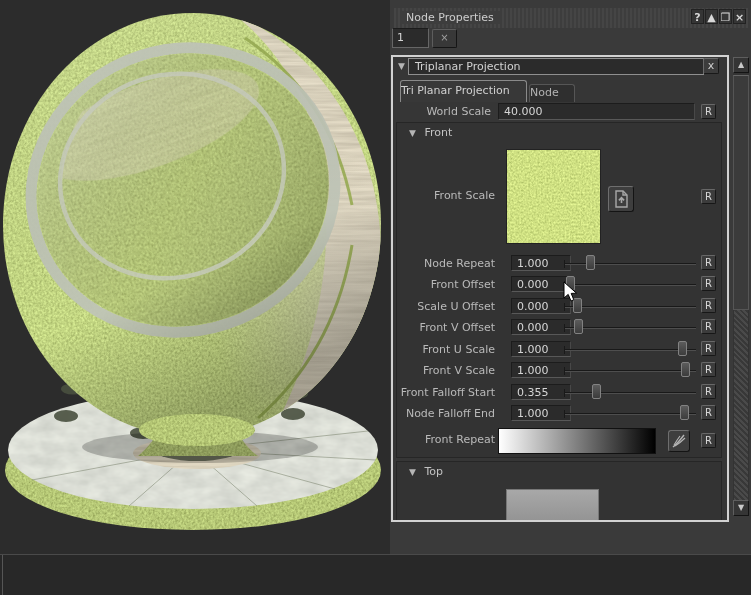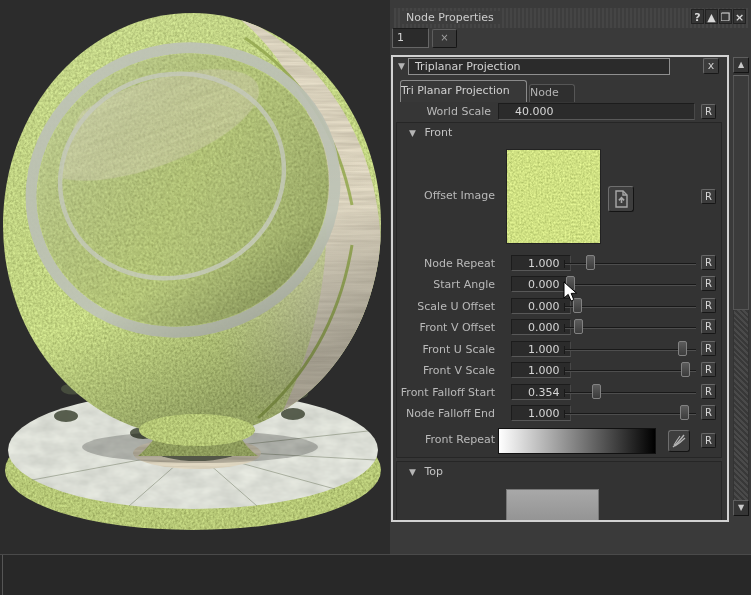--- a/index.html
+++ b/index.html
@@ -28,35 +28,35 @@
     border:1px solid #666; border-top-color:#1c1c1c; color:#d5d5d5; padding:2px 4px; line-height:14px; }
   #count-btn { left:42px; top:29px; width:25px; height:19px; background:#383838;
     border:1px solid #151515; border-top-color:#5d5d5d; border-left-color:#5d5d5d;
     color:#9f9f9f; text-align:center; line-height:16px; font-size:10px; border-radius:2px; }
 
   #container { left:1px; top:55px; width:338px; height:467px; background:#363636;
     border:2px solid #d2d2d2; overflow:hidden; }
 
   .tri-collapse { color:#b5b5b5; font-size:9px; }
   #node-collapse { left:5px; top:4px; }
-  #node-title-field { left:15px; top:1px; width:262px; height:17px; background:#2b2b2b;
+  #node-title-field { left:15px; top:1px; width:296px; height:17px; background:#2b2b2b;
     border:1px solid #8f8f8f; color:#d2d2d2; padding:1px 6px; line-height:13px; }
   #node-close-btn { left:310px; top:1px; width:16px; height:16px; background:#3c3c3c;
     border:1px solid #191919; border-top-color:#6a6a6a; border-left-color:#6a6a6a;
     color:#cfcfcf; text-align:center; line-height:13px; border-radius:2px; }
 
   .tab { position:absolute; text-align:left; border-radius:3px 3px 0 0; }
   #tab-main { left:7px; top:23px; width:127px; height:22px; background:#383838;
     border:1px solid #8a8a8a; border-bottom:none; color:#d0d0d0; line-height:20px; }
   #tab-node { left:136px; top:27px; width:46px; height:18px; background:#2f2f2f;
     border:1px solid #565656; border-bottom:none; color:#b3b3b3; line-height:16px; }
 
   .row-label { position:absolute; width:98px; text-align:right; color:#b9b9b9; }
   .val-input { position:absolute; background:#2b2b2b; border:1px solid #1c1c1c;
-    border-bottom-color:#585858; border-right-color:#484848; color:#d6d6d6; padding:1px 16px; line-height:13px; }
+    border-bottom-color:#585858; border-right-color:#484848; color:#d6d6d6; padding:1px 5px; line-height:13px; }
   .r-btn { position:absolute; width:15px; height:15px; background:#3c3c3c;
     border:1px solid #171717; border-top-color:#686868; border-left-color:#686868;
     color:#d8d8d8; font-size:10px; line-height:13px; text-align:center; border-radius:2px; }
 
   #world-label { left:0; top:48px; }
   #world-input { left:105px; top:46px; width:197px; height:17px; }
   #world-reset { left:308px; top:47px; }
 
   .group { position:absolute; left:3px; width:326px; background:#333333; border:1px solid #262626; }
   #group-front { top:65px; height:336px; }
@@ -230,21 +230,21 @@
     <div id="world-label" class="row-label">World Scale</div>
     <div id="world-input" class="val-input">40.000</div>
     <div id="world-reset" class="r-btn">R</div>
 
     <div id="group-front" class="group">
       <div class="group-header">
         <span class="tri-collapse">▼</span>
         <span>Front</span>
       </div>
 
-      <div id="front-image-label" class="row-label">Offset Image</div>
+      <div id="front-image-label" class="row-label">Front Scale</div>
       <div id="front-thumb">
         <svg width="93" height="93">
             <rect width="93" height="93" filter="url(#grassThumb)"></rect>
           </svg>
       </div>
       <div id="load-image-btn">
         <svg width="24" height="24" viewBox="0 0 24 24">
           <path d="M7 4 h7 l4 4 v12 h-11 z" fill="none" stroke="#a8a8a8" stroke-width="1.4"></path>
           <path d="M14 4 v4 h4" fill="none" stroke="#a8a8a8" stroke-width="1.4"></path>
           <path d="M12.5 16 v-5 m-2.6 2.4 l2.6 -2.8 l2.6 2.8" fill="none" stroke="#a8a8a8" stroke-width="1.6"></path>
@@ -253,21 +253,21 @@
       <div id="front-image-reset" class="r-btn">R</div>
 
       <div class="slider-row" style="top:131px">
         <div class="row-label">Node Repeat</div>
         <div class="val-input">1.000</div>
         <div class="slider-track"></div>
         <div class="slider-handle" style="left: 189.14px;"></div>
         <div class="r-btn">R</div>
       </div>
       <div class="slider-row" style="top:152px">
-        <div class="row-label">Start Angle</div>
+        <div class="row-label">Front Offset</div>
         <div class="val-input">0.000</div>
         <div class="slider-track"></div>
         <div class="slider-handle" style="left: 169.46px;"></div>
         <div class="r-btn">R</div>
       </div>
       <div class="slider-row" style="top:174px">
         <div class="row-label">Scale U Offset</div>
         <div class="val-input">0.000</div>
         <div class="slider-track"></div>
         <div class="slider-handle" style="left: 175.61px;"></div>
@@ -289,21 +289,21 @@
       </div>
       <div class="slider-row" style="top:238px">
         <div class="row-label">Front V Scale</div>
         <div class="val-input">1.000</div>
         <div class="slider-track"></div>
         <div class="slider-handle" style="left: 283.85px;"></div>
         <div class="r-btn">R</div>
       </div>
       <div class="slider-row" style="top:260px">
         <div class="row-label">Front Falloff Start</div>
-        <div class="val-input">0.354</div>
+        <div class="val-input">0.355</div>
         <div class="slider-track"></div>
         <div class="slider-handle" style="left: 195.29px;"></div>
         <div class="r-btn">R</div>
       </div>
       <div class="slider-row" style="top:281px">
         <div class="row-label">Node Falloff End</div>
         <div class="val-input">1.000</div>
         <div class="slider-track"></div>
         <div class="slider-handle" style="left: 282.62px;"></div>
         <div class="r-btn">R</div>

